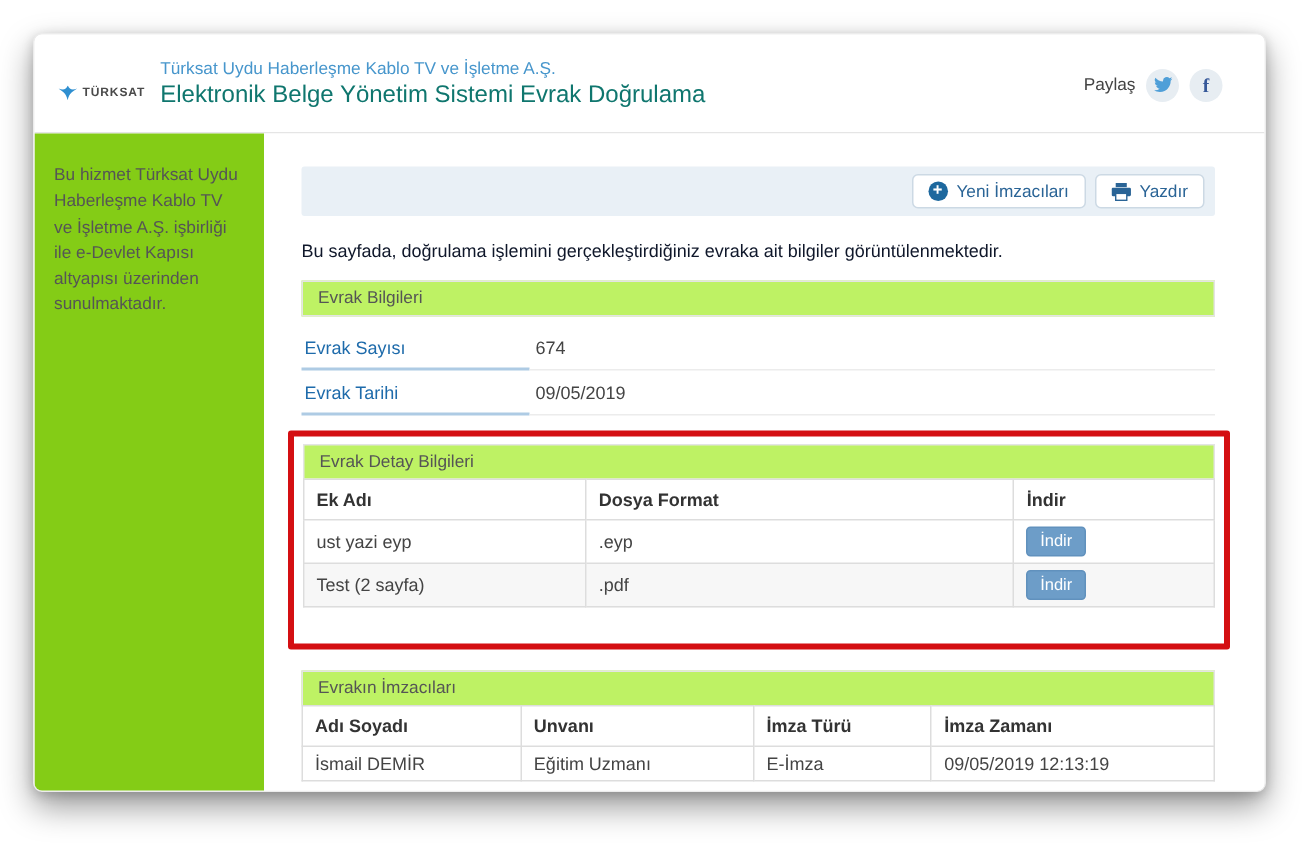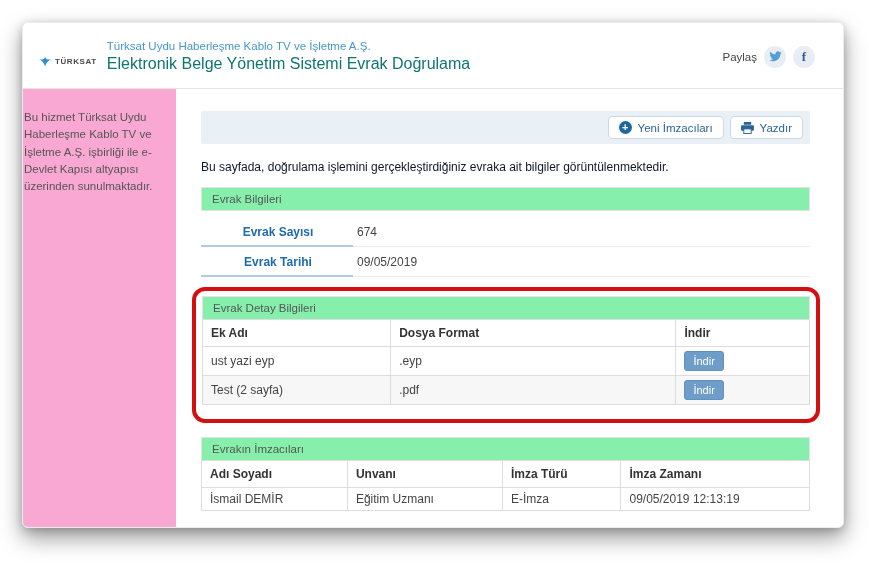--- a/index.html
+++ b/index.html
@@ -27,21 +27,21 @@
   .share { display:flex; align-items:center; gap:7px; font-size:11.5px; color:#444; }
   .icon-circle {
     width:22px; height:22px; border-radius:50%; background:#e7edf2;
     display:flex; align-items:center; justify-content:center; cursor:pointer;
   }
   .fb-glyph { color:#365899; font-weight:bold; font-size:13px; font-family:"Liberation Serif", serif; }
 
   
   .card-body { display:flex; height:440px; }
   .sidebar {
-    width:153px; background:#f9a8d4; padding:20px 1px;
+    width:153px; background:#84cc16; padding:20px 13px;
     font-size:11.5px; color:#555; line-height:1.5;
   }
   .main { flex:1; padding:22px 33px 0 25px; background:#fff; }
 
   
   .toolbar {
     background:#e9f0f6; padding:5px 7px; display:flex; justify-content:flex-end; gap:6px;
     border-radius:2px;
   }
   .btn {
@@ -50,34 +50,34 @@
     cursor:pointer;
   }
   .plus-circle {
     width:13px; height:13px; border-radius:50%; background:#1d689e; color:#fff;
     font-size:11px; line-height:12px; text-align:center; font-weight:bold; display:inline-block;
   }
 
   .intro { font-size:12px; color:#0f172a; margin:16px 0 13px; }
 
   
-  .section-bar { background:#86efac; color:#555; font-size:11.5px; padding:5px 10px; border:1px solid #e4e4e4; }
+  .section-bar { background:#bef264; color:#555; font-size:11.5px; padding:5px 10px; border:1px solid #e4e4e4; }
 
   .kv-rows { margin-top:6px; }
   .kv-row { display:flex; align-items:flex-end; }
   .kv-label {
-    width:152px; color:#1e6bab; font-weight:bold; font-size:12px;
-    padding:8px 0 6px 2px; border-bottom:2px solid #aecbe4;text-align:center;
+    width:152px; color:#1e6bab; font-weight:normal; font-size:12px;
+    padding:8px 0 6px 2px; border-bottom:2px solid #aecbe4;
   }
   .kv-value { flex:1; font-size:12px; color:#444; padding:8px 0 7px 4px; border-bottom:1px solid #ececec; }
 
   
   .red-box {
-    border:4px solid #d40f12; border-radius:13px;
-    margin:10px -10px 0 -9px; padding:5px 6px 14px 6px;
+    border:4px solid #d40f12; border-radius:2px;
+    margin:10px -10px 0 -9px; padding:5px 6px 24px 6px;
   }
   .red-box .section-bar { border-bottom:none; }
 
   table { width:100%; border-collapse:collapse; font-size:12px; color:#444; }
   th { text-align:left; font-weight:bold; color:#333; padding:6px 8px; border:1px solid #ddd; }
   td { padding:4px 8px; border:1px solid #ddd; }
   tbody tr:nth-child(even) td { background:#f7f7f7; }
   .download-btn {
     background:#6d9dc8; border:1px solid #6191bd; color:#fff; font-size:11px;
     padding:3px 8px; border-radius:3px; cursor:pointer;

